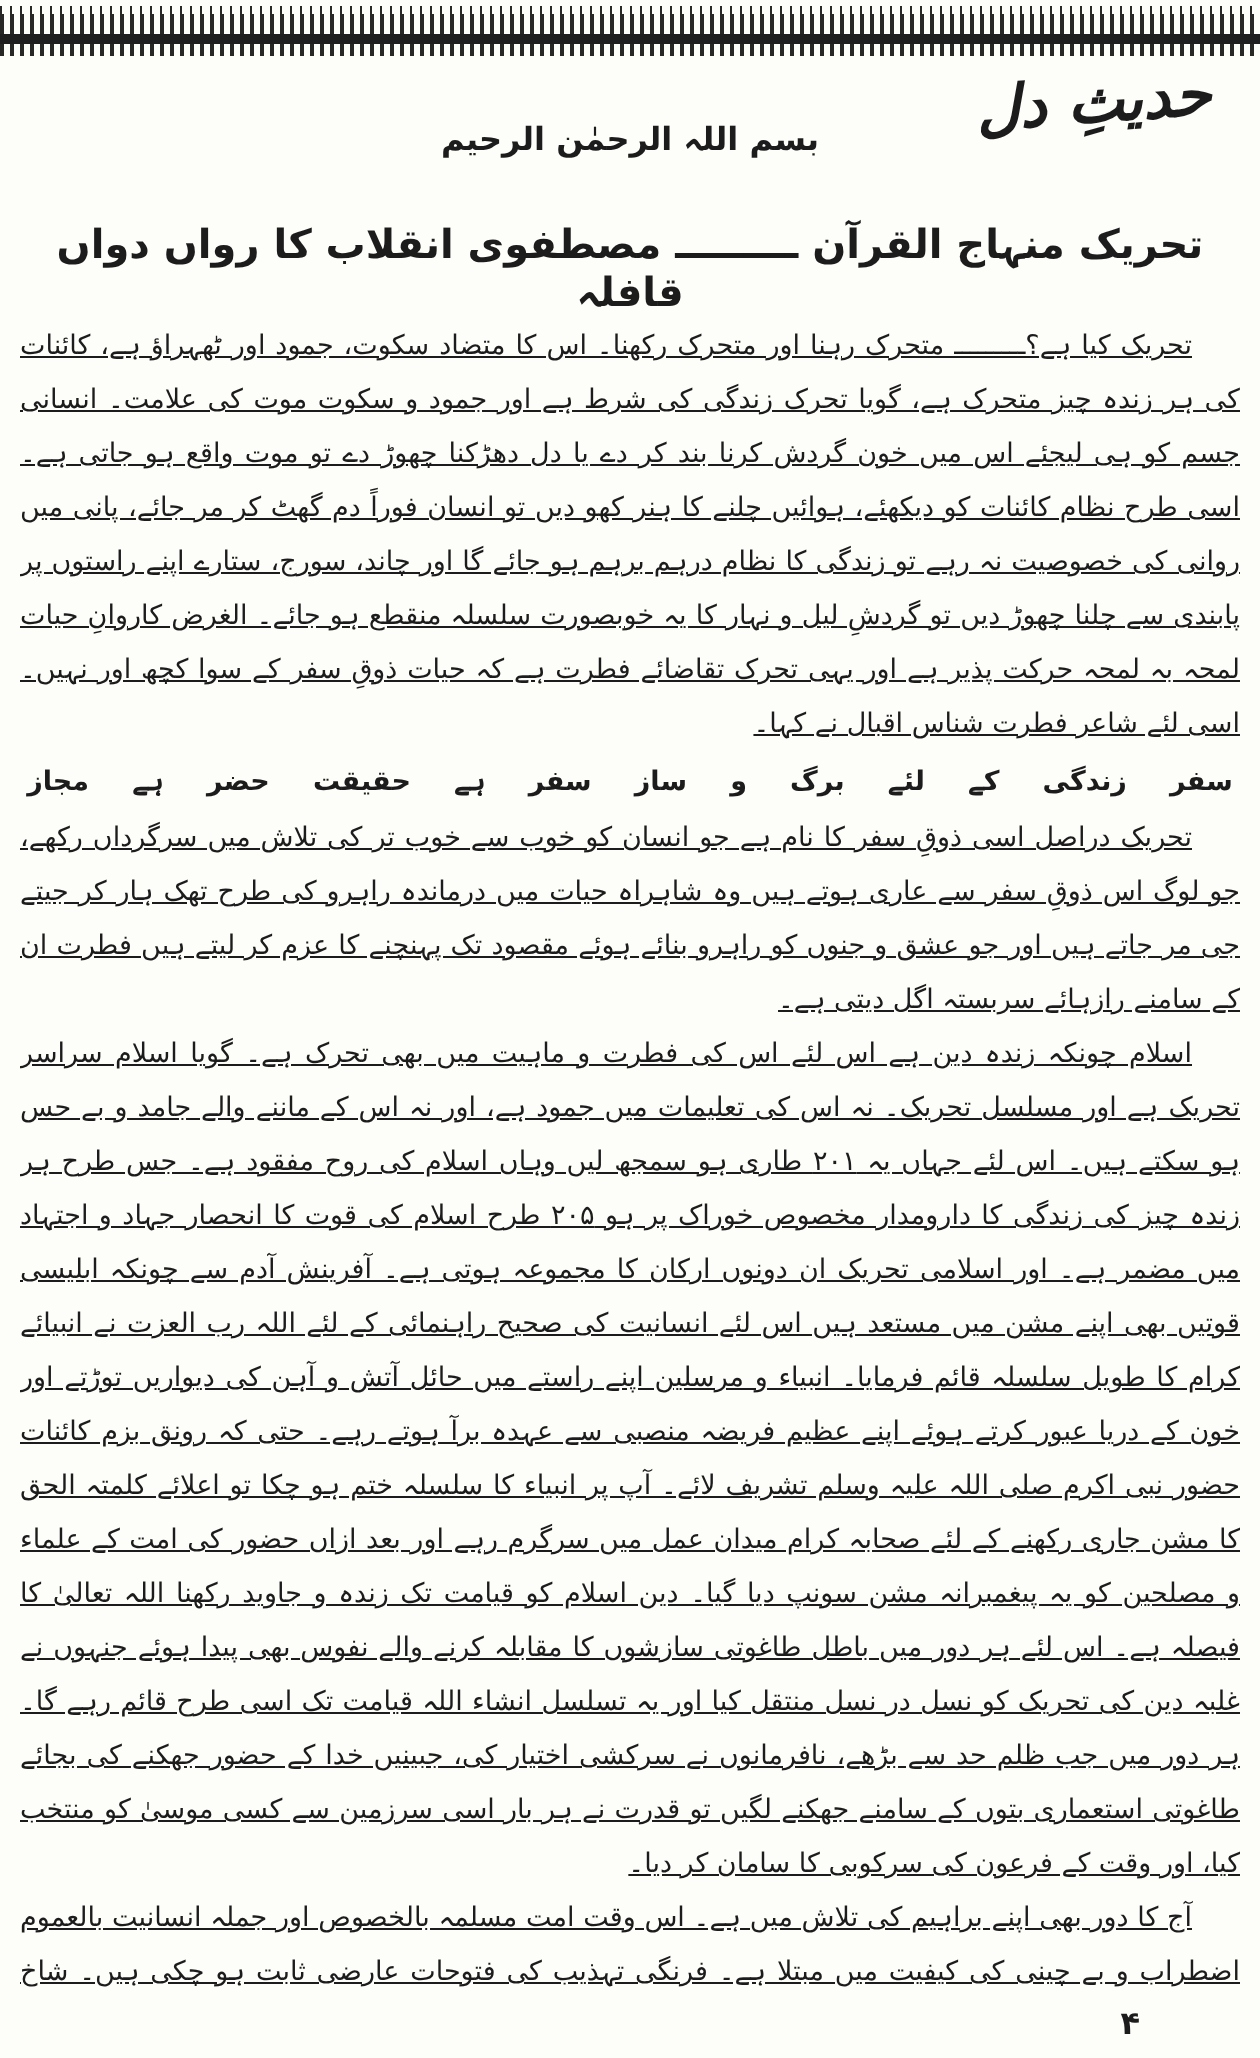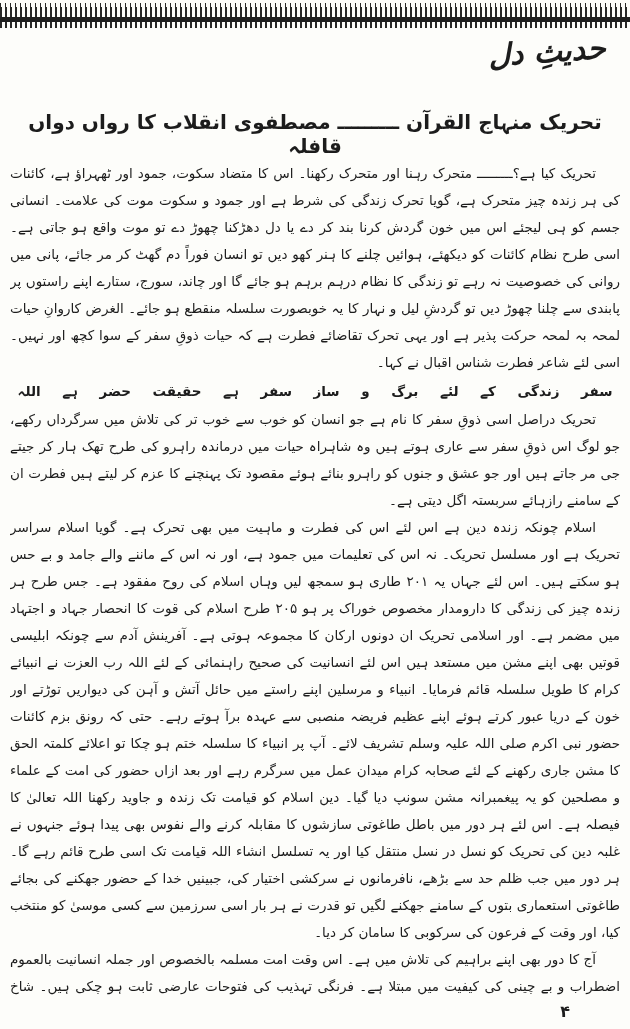--- a/index.html
+++ b/index.html
@@ -43,21 +43,21 @@
     position:absolute; top:110px; left:0; width:100%;
     margin:0; text-align:center;
     font-size:20px; font-weight:bold;
   }
   .body-text {
     position:absolute; top:160px; right:10px; left:10px; bottom:34px;
     font-size:13.5px; line-height:27px;
     text-align:justify;
     overflow:hidden;
   }
-  .para { margin:0; }
+  .para { margin:0;text-decoration:underline; }
   .para.indent { text-indent:24px; }
   .verse { margin:1px 0; text-align:center; }
   .verse-line {
     white-space:nowrap; overflow:hidden;
     word-spacing:1.25em;
     font-weight:bold; font-size:13.5px; line-height:28px;
   }
   .page-number {
     position:absolute; bottom:8px; right:60px;
     font-size:16px; font-weight:bold;
@@ -65,28 +65,29 @@
 </style>
 </head>
 <body>
 
 <div class="page">
 
   <div class="top-border"></div>
 
   <div class="calligraphy">حدیثِ دل</div>
 
+  <div class="bismillah">بسم اللہ الرحمٰن الرحیم</div>
 
   <h1 class="heading">تحریک منہاج القرآن ـــــــــ مصطفوی انقلاب کا رواں دواں قافلہ</h1>
 
   <div class="body-text">
     <p class="para indent">تحریک کیا ہے؟ـــــــــ متحرک رہنا اور متحرک رکھنا۔ اس کا متضاد سکوت، جمود اور ٹھہراؤ ہے، کائنات کی ہر زندہ چیز متحرک ہے، گویا تحرک زندگی کی شرط ہے اور جمود و سکوت موت کی علامت۔ انسانی جسم کو ہی لیجئے اس میں خون گردش کرنا بند کر دے یا دل دھڑکنا چھوڑ دے تو موت واقع ہو جاتی ہے۔ اسی طرح نظام کائنات کو دیکھئے، ہوائیں چلنے کا ہنر کھو دیں تو انسان فوراً دم گھٹ کر مر جائے، پانی میں روانی کی خصوصیت نہ رہے تو زندگی کا نظام درہم برہم ہو جائے گا اور چاند، سورج، ستارے اپنے راستوں پر پابندی سے چلنا چھوڑ دیں تو گردشِ لیل و نہار کا یہ خوبصورت سلسلہ منقطع ہو جائے۔ الغرض کاروانِ حیات لمحہ بہ لمحہ حرکت پذیر ہے اور یہی تحرک تقاضائے فطرت ہے کہ حیات ذوقِ سفر کے سوا کچھ اور نہیں۔ اسی لئے شاعر فطرت شناس اقبال نے کہا۔</p>
 
     <div class="verse">
-      <div class="verse-line">سفر زندگی کے لئے برگ و ساز سفر ہے حقیقت حضر ہے اللہ</div>
+      <div class="verse-line">سفر زندگی کے لئے برگ و ساز سفر ہے حقیقت حضر ہے مجاز</div>
     </div>
 
     <p class="para indent">تحریک دراصل اسی ذوقِ سفر کا نام ہے جو انسان کو خوب سے خوب تر کی تلاش میں سرگرداں رکھے، جو لوگ اس ذوقِ سفر سے عاری ہوتے ہیں وہ شاہراہ حیات میں درماندہ راہرو کی طرح تھک ہار کر جیتے جی مر جاتے ہیں اور جو عشق و جنوں کو راہرو بنائے ہوئے مقصود تک پہنچنے کا عزم کر لیتے ہیں فطرت ان کے سامنے رازہائے سربستہ اگل دیتی ہے۔</p>
     <p class="para indent">اسلام چونکہ زندہ دین ہے اس لئے اس کی فطرت و ماہیت میں بھی تحرک ہے۔ گویا اسلام سراسر تحریک ہے اور مسلسل تحریک۔ نہ اس کی تعلیمات میں جمود ہے، اور نہ اس کے ماننے والے جامد و بے حس ہو سکتے ہیں۔ اس لئے جہاں یہ ۲۰۱ طاری ہو سمجھ لیں وہاں اسلام کی روح مفقود ہے۔ جس طرح ہر زندہ چیز کی زندگی کا دارومدار مخصوص خوراک پر ہو ۲۰۵ طرح اسلام کی قوت کا انحصار جہاد و اجتہاد میں مضمر ہے۔ اور اسلامی تحریک ان دونوں ارکان کا مجموعہ ہوتی ہے۔ آفرینش آدم سے چونکہ ابلیسی قوتیں بھی اپنے مشن میں مستعد ہیں اس لئے انسانیت کی صحیح راہنمائی کے لئے اللہ رب العزت نے انبیائے کرام کا طویل سلسلہ قائم فرمایا۔ انبیاء و مرسلین اپنے راستے میں حائل آتش و آہن کی دیواریں توڑتے اور خون کے دریا عبور کرتے ہوئے اپنے عظیم فریضہ منصبی سے عہدہ برآ ہوتے رہے۔ حتی کہ رونق بزم کائنات حضور نبی اکرم صلی اللہ علیہ وسلم تشریف لائے۔ آپ پر انبیاء کا سلسلہ ختم ہو چکا تو اعلائے کلمتہ الحق کا مشن جاری رکھنے کے لئے صحابہ کرام میدان عمل میں سرگرم رہے اور بعد ازاں حضور کی امت کے علماء و مصلحین کو یہ پیغمبرانہ مشن سونپ دیا گیا۔ دین اسلام کو قیامت تک زندہ و جاوید رکھنا اللہ تعالیٰ کا فیصلہ ہے۔ اس لئے ہر دور میں باطل طاغوتی سازشوں کا مقابلہ کرنے والے نفوس بھی پیدا ہوئے جنہوں نے غلبہ دین کی تحریک کو نسل در نسل منتقل کیا اور یہ تسلسل انشاء اللہ قیامت تک اسی طرح قائم رہے گا۔ ہر دور میں جب ظلم حد سے بڑھے، نافرمانوں نے سرکشی اختیار کی، جبینیں خدا کے حضور جھکنے کی بجائے طاغوتی استعماری بتوں کے سامنے جھکنے لگیں تو قدرت نے ہر بار اسی سرزمین سے کسی موسیٰ کو منتخب کیا، اور وقت کے فرعون کی سرکوبی کا سامان کر دیا۔</p>
     <p class="para indent">آج کا دور بھی اپنے براہیم کی تلاش میں ہے۔ اس وقت امت مسلمہ بالخصوص اور جملہ انسانیت بالعموم اضطراب و بے چینی کی کیفیت میں مبتلا ہے۔ فرنگی تہذیب کی فتوحات عارضی ثابت ہو چکی ہیں۔ شاخ نازک پر بنے ہوئے سب آشیانے باری باری زمانے کی دست برد سے بکھر رہے ہیں۔ دوسری طرف اسلامی ممالک میں کار فرما سیاسی و سماجی فکر جو مادیت سے مستعار لیا گیا تھا، ملت کے لئے باعث تنزل و انتشار بن چکا ہے۔ امت اس وقت سیاسی، اقتصادی، اخلاقی، روحانی، مذہبی، دینی، علمی، فکری، تہذیبی اور ثقافتی اعتبارات سے مکمل زوال اور تباہ کن ابتلا کا شکار ہے۔ منصب امت کا فریضہ ادا کرنے والی یہ امت</p>
   </div>
 
   <div class="page-number">۴</div>
 
 </div>

